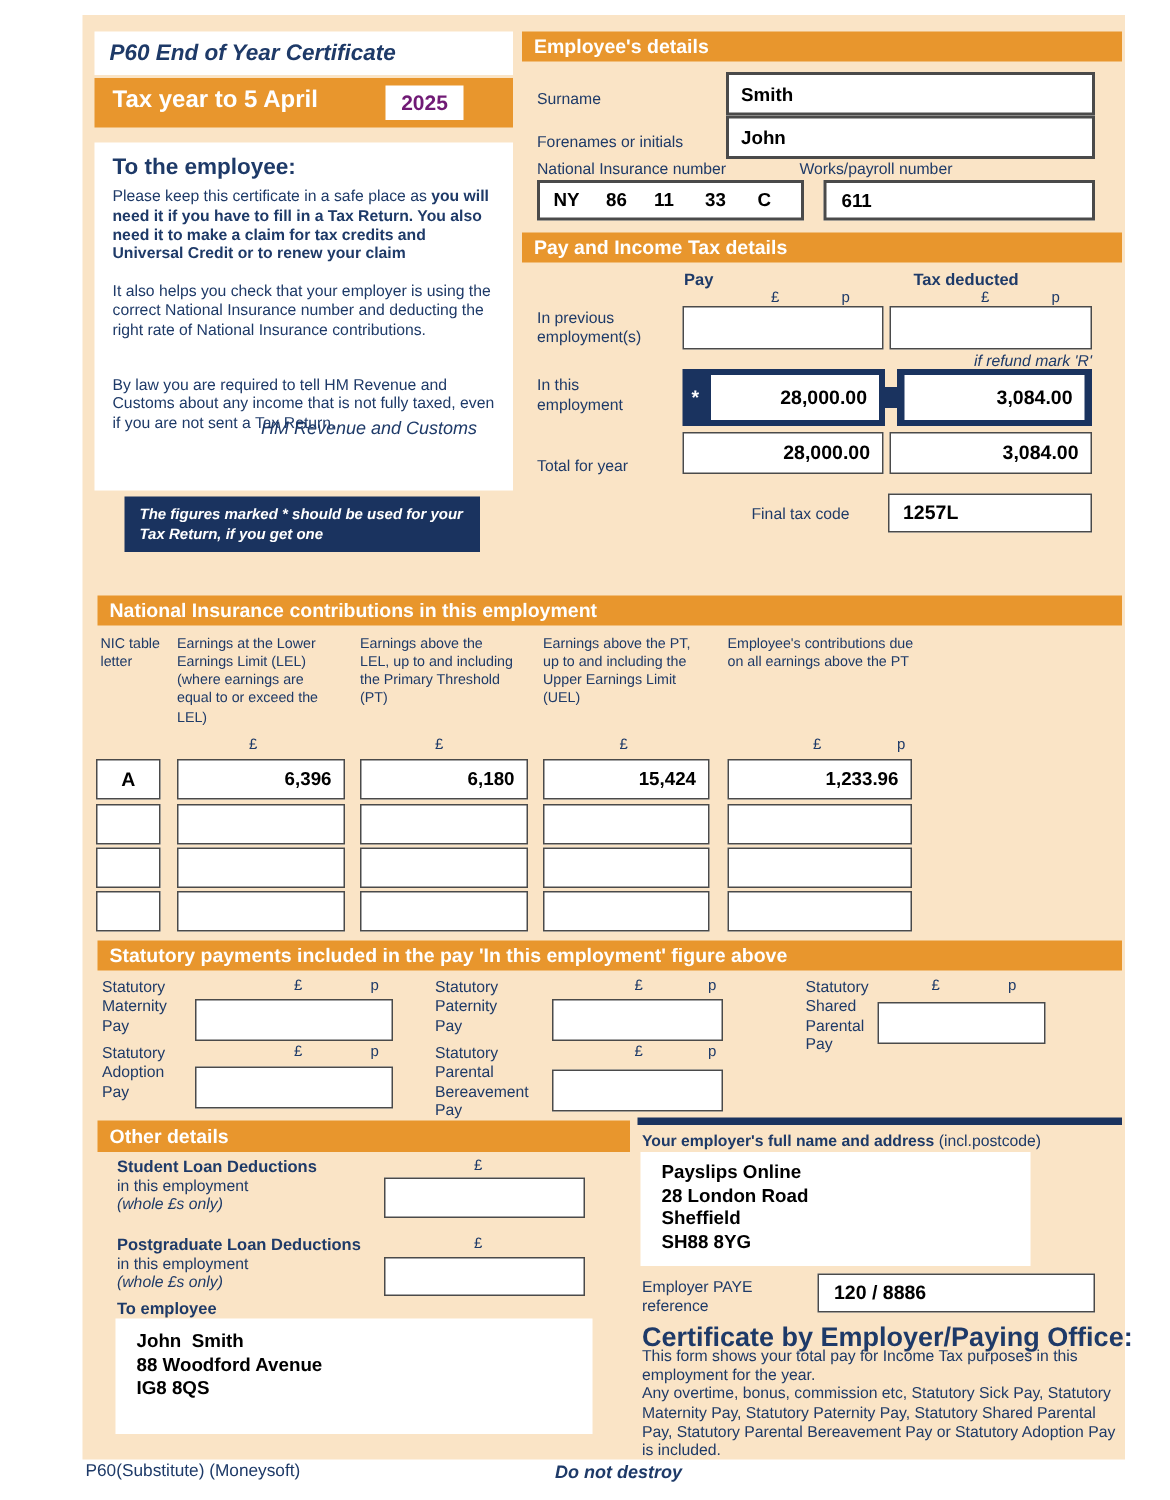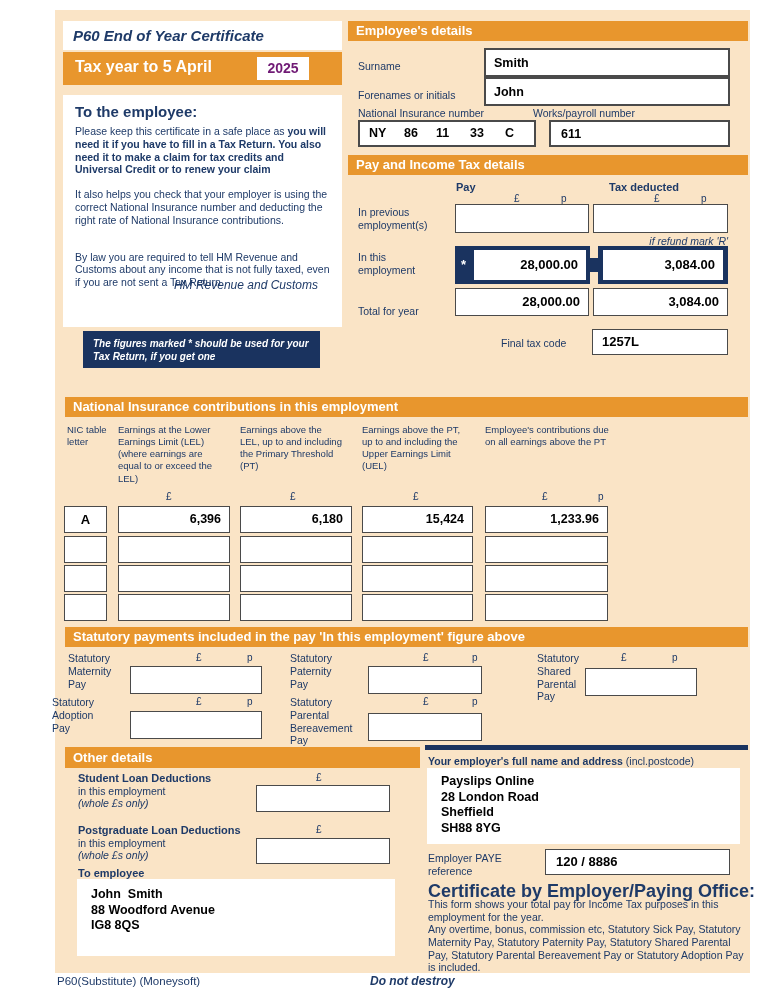--- a/index.html
+++ b/index.html
@@ -129,21 +129,21 @@
   <div class="abs cur" style="left:247px;top:652px;">p</div>
   <div class="abs inputbox val valr" style="left:130px;top:666px;width:132px;height:28px;line-height:26px;"></div>
   <div class="abs lbl" style="left:290px;top:652px;width:62px;">Statutory Paternity Pay</div>
   <div class="abs cur" style="left:423px;top:652px;">£</div>
   <div class="abs cur" style="left:472px;top:652px;">p</div>
   <div class="abs inputbox val valr" style="left:368px;top:666px;width:114px;height:28px;line-height:26px;"></div>
   <div class="abs lbl" style="left:537px;top:652px;width:50px;">Statutory Shared Parental Pay</div>
   <div class="abs cur" style="left:621px;top:652px;">£</div>
   <div class="abs cur" style="left:672px;top:652px;">p</div>
   <div class="abs inputbox val valr" style="left:585px;top:668px;width:112px;height:28px;line-height:26px;"></div>
-  <div class="abs lbl" style="left:52px;top:696px;width:62px;">Statutory Adoption Pay</div>
+  <div class="abs lbl" style="left:68px;top:696px;width:62px;">Statutory Adoption Pay</div>
   <div class="abs cur" style="left:196px;top:696px;">£</div>
   <div class="abs cur" style="left:247px;top:696px;">p</div>
   <div class="abs inputbox val valr" style="left:130px;top:711px;width:132px;height:28px;line-height:26px;"></div>
   <div class="abs lbl" style="left:290px;top:696px;width:78px;">Statutory Parental Bereavement Pay</div>
   <div class="abs cur" style="left:423px;top:696px;">£</div>
   <div class="abs cur" style="left:472px;top:696px;">p</div>
   <div class="abs inputbox val valr" style="left:368px;top:713px;width:114px;height:28px;line-height:26px;"></div>
 
   <div class="abs bar" style="left:65px;top:747px;width:355px;height:21px;line-height:21px;">Other details</div>
   <div class="abs navy" style="left:78px;top:772px;font-size:11px;font-weight:bold;">Student Loan Deductions</div>
@@ -158,21 +158,21 @@
   <div class="abs inputbox val valr" style="left:256px;top:838px;width:134px;height:26px;line-height:24px;"></div>
   <div class="abs navy" style="left:78px;top:867px;font-size:11px;font-weight:bold;">To employee</div>
   <div class="abs whitebox" style="left:77px;top:879px;width:318px;height:77px;padding:8px 14px;">
     <div class="val" style="font-size:12.5px;line-height:1.25;white-space:pre;">John  Smith</div>
     <div class="val" style="font-size:12.5px;line-height:1.25;white-space:pre;">88 Woodford Avenue</div>
     <div class="val" style="font-size:12.5px;line-height:1.25;white-space:pre;">IG8 8QS</div>
   </div>
 
   <div class="abs navybox" style="left:425px;top:745px;width:323px;height:5px;"></div>
   <div class="abs lbl" style="left:428px;top:755px;width:315px;"><strong>Your employer's full name and address</strong> <span>(incl.postcode)</span></div>
-  <div class="abs whitebox" style="left:427px;top:768px;width:313px;height:76px;padding:6px 14px;">
+  <div class="abs whitebox" style="left:427px;top:768px;width:260px;height:76px;padding:6px 14px;">
     <div class="val" style="font-size:12.5px;line-height:1.25;white-space:pre;">Payslips Online</div>
     <div class="val" style="font-size:12.5px;line-height:1.25;white-space:pre;">28 London Road</div>
     <div class="val" style="font-size:12.5px;line-height:1.25;white-space:pre;">Sheffield</div>
     <div class="val" style="font-size:12.5px;line-height:1.25;white-space:pre;">SH88 8YG</div>
   </div>
   <div class="abs lbl" style="left:428px;top:852px;width:82px;">Employer PAYE reference</div>
   <div class="abs inputbox val" style="left:545px;top:849px;width:185px;height:26px;line-height:24px;padding-left:10px;font-size:13px;">120 / 8886</div>
 
   <div class="abs navy" style="left:428px;top:881px;font-size:18px;font-weight:bold;">Certificate by Employer/Paying Office:</div>
   <div class="abs lbl" style="left:428px;top:898px;width:318px;">This form shows your total pay for Income Tax purposes in this employment for the year.</div>

